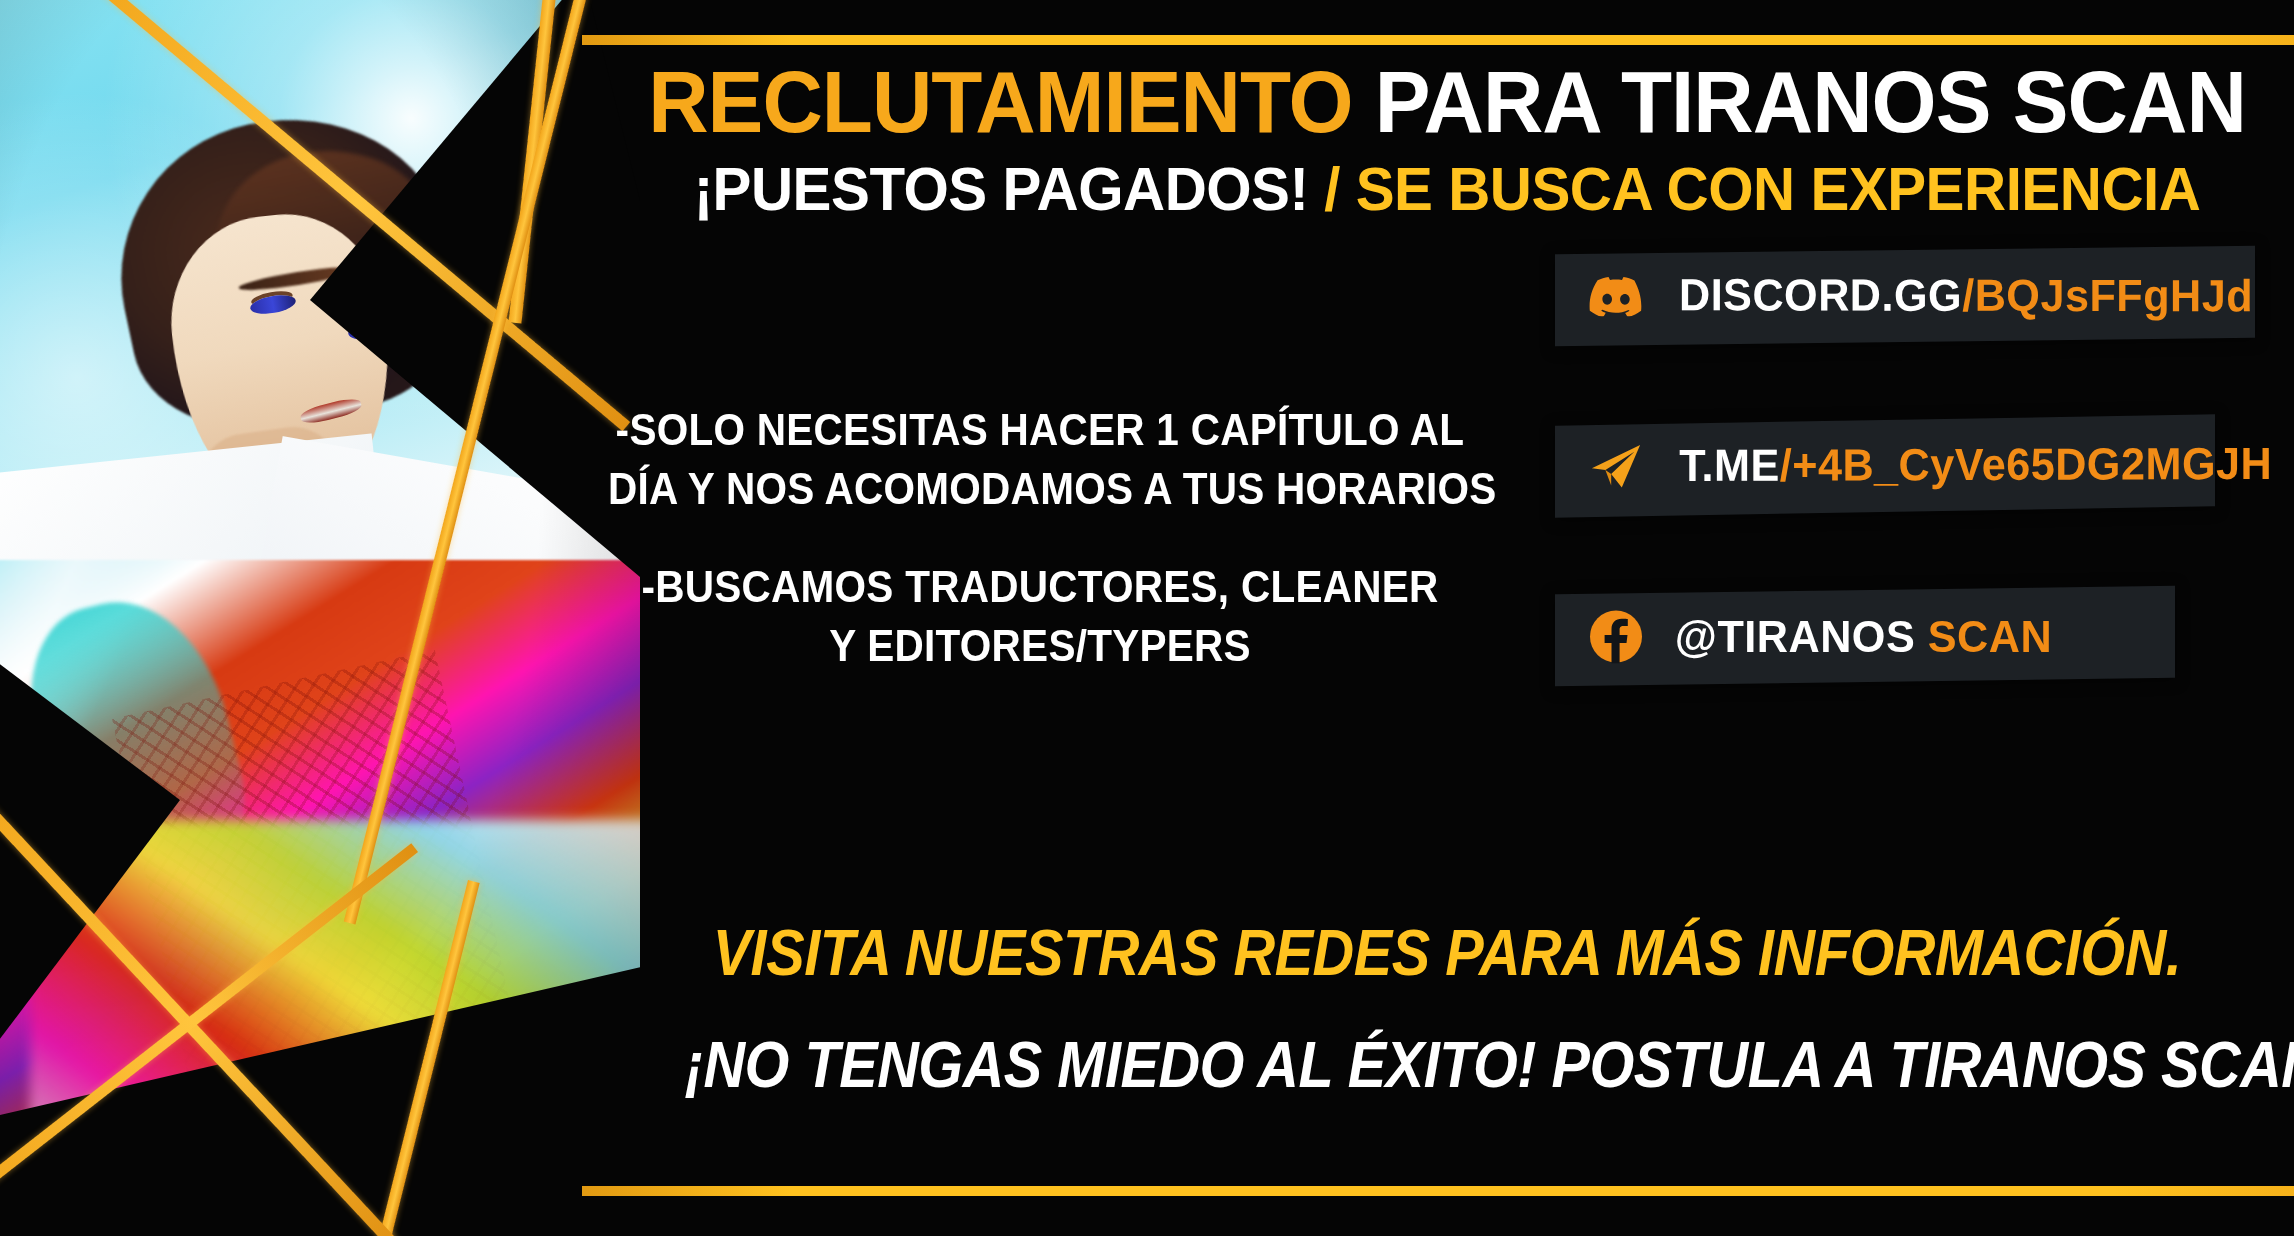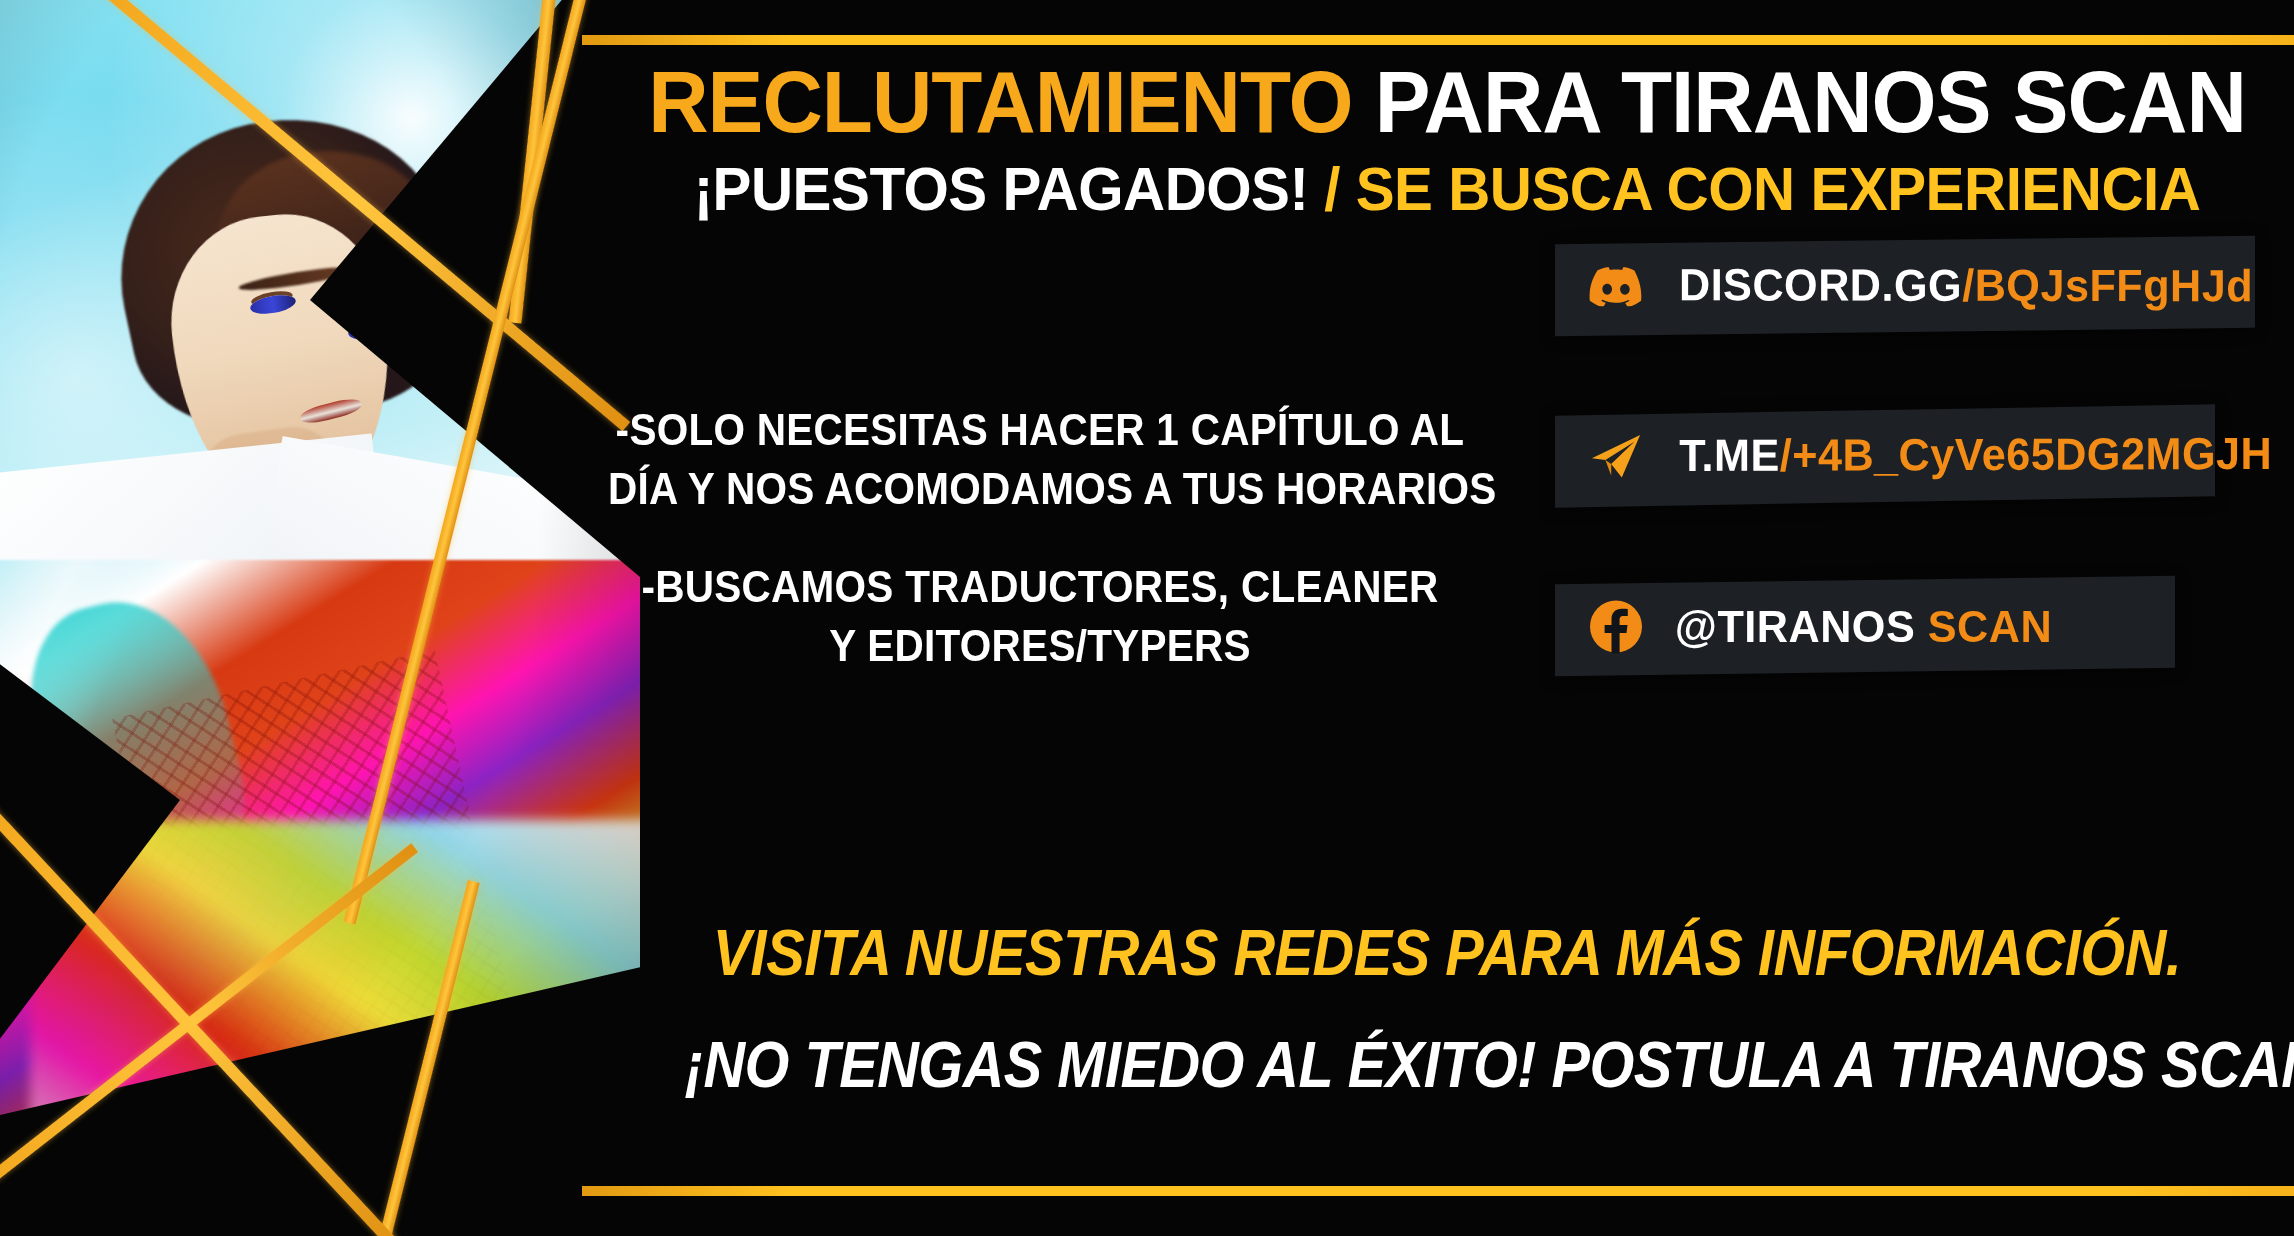--- a/index.html
+++ b/index.html
@@ -311,21 +311,21 @@
     letter-spacing:.3px;
     transform:scaleX(.9);
   }
   .body-text .para { margin-bottom:38px; }
   .body-text .para:last-child { margin-bottom:0; }
   .body-text .ln { display:block; white-space:nowrap; }
 
   
   .contacts {
     position:absolute;
-    left:955px; top:240px;
+    left:955px; top:250px;
     width:700px;
     text-align:right;
   }
   .contact-card {
     position:relative;
     height:92px;
     margin-bottom:78px;
     background:#1d2125;
     display:flex;
     align-items:center;

